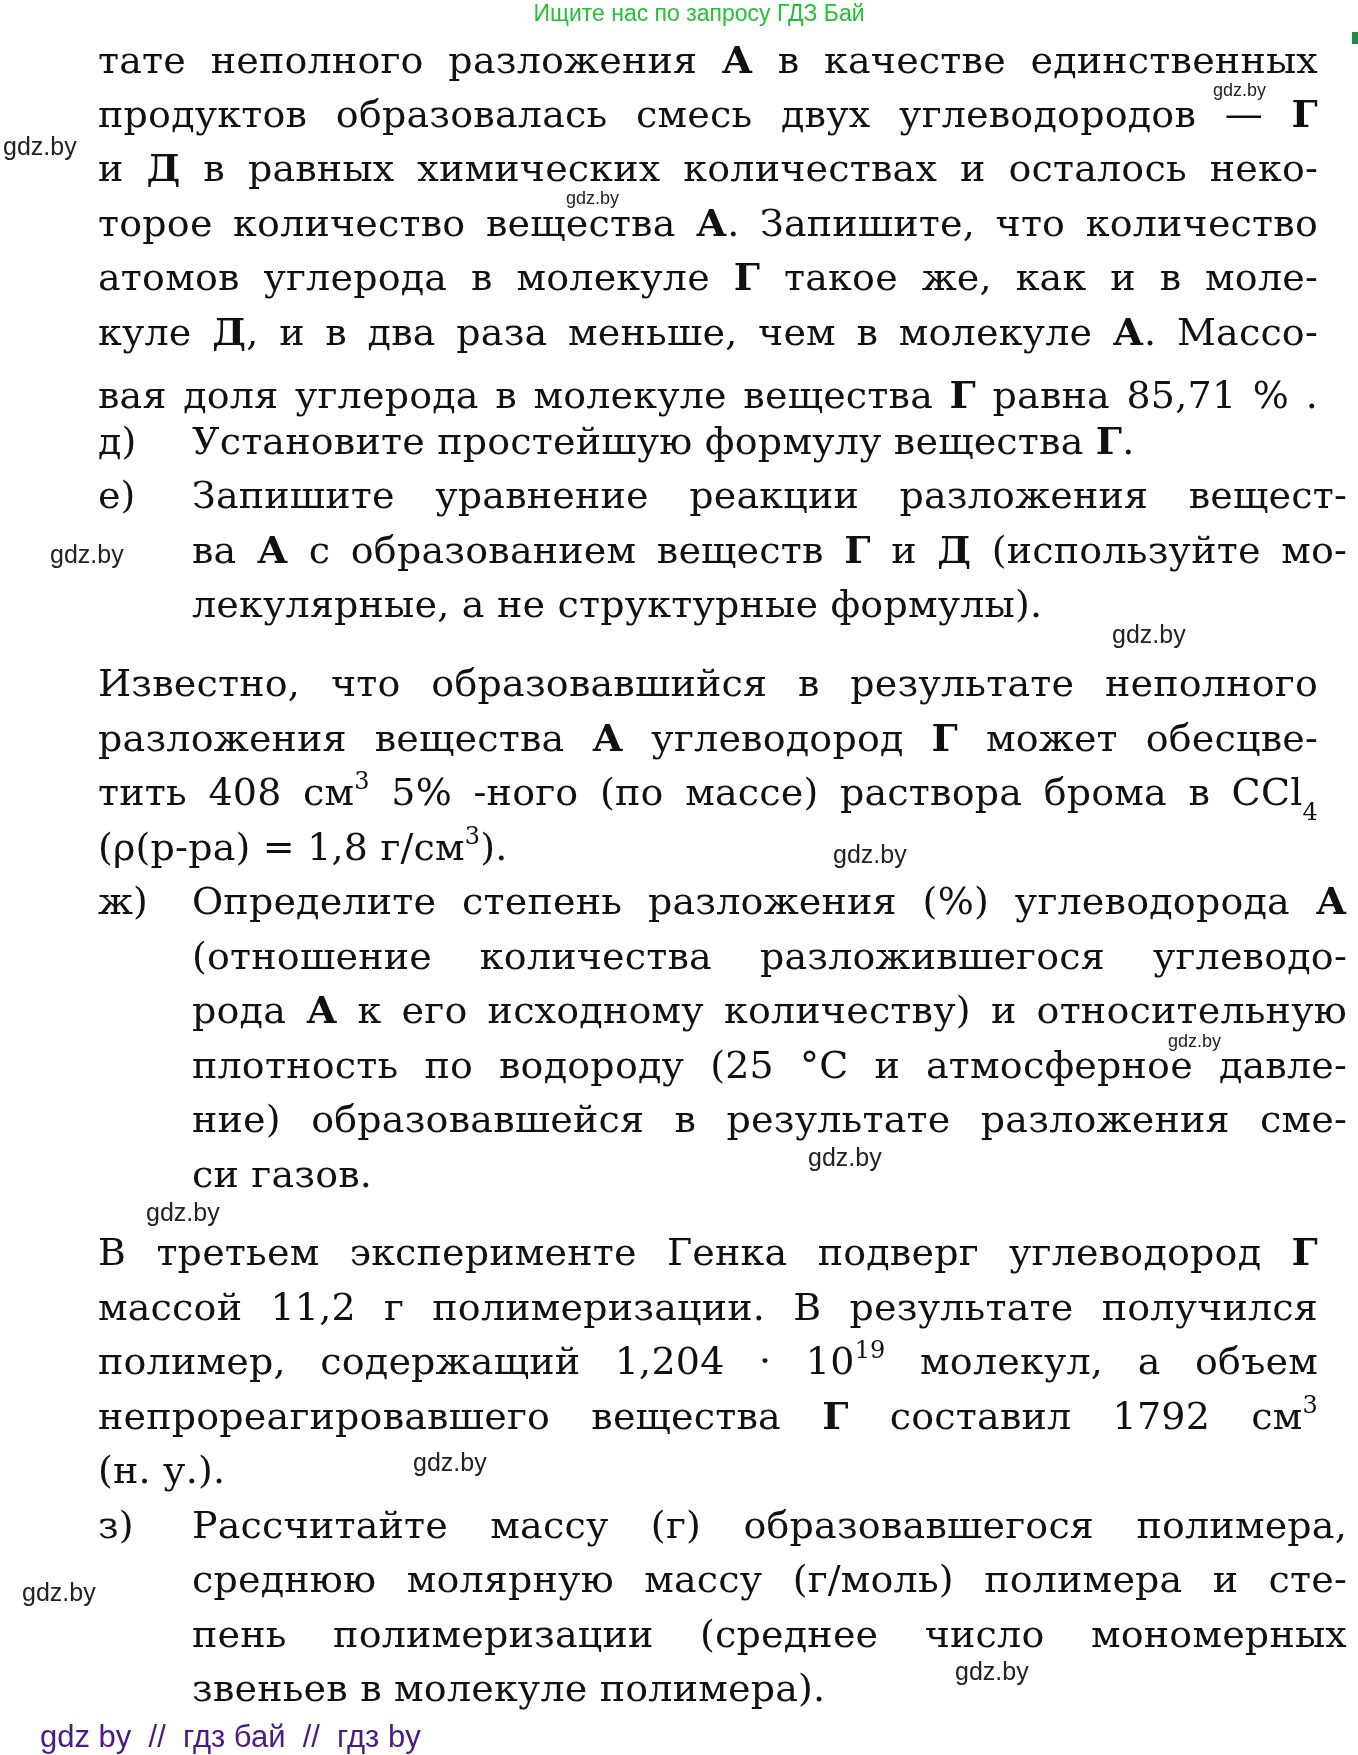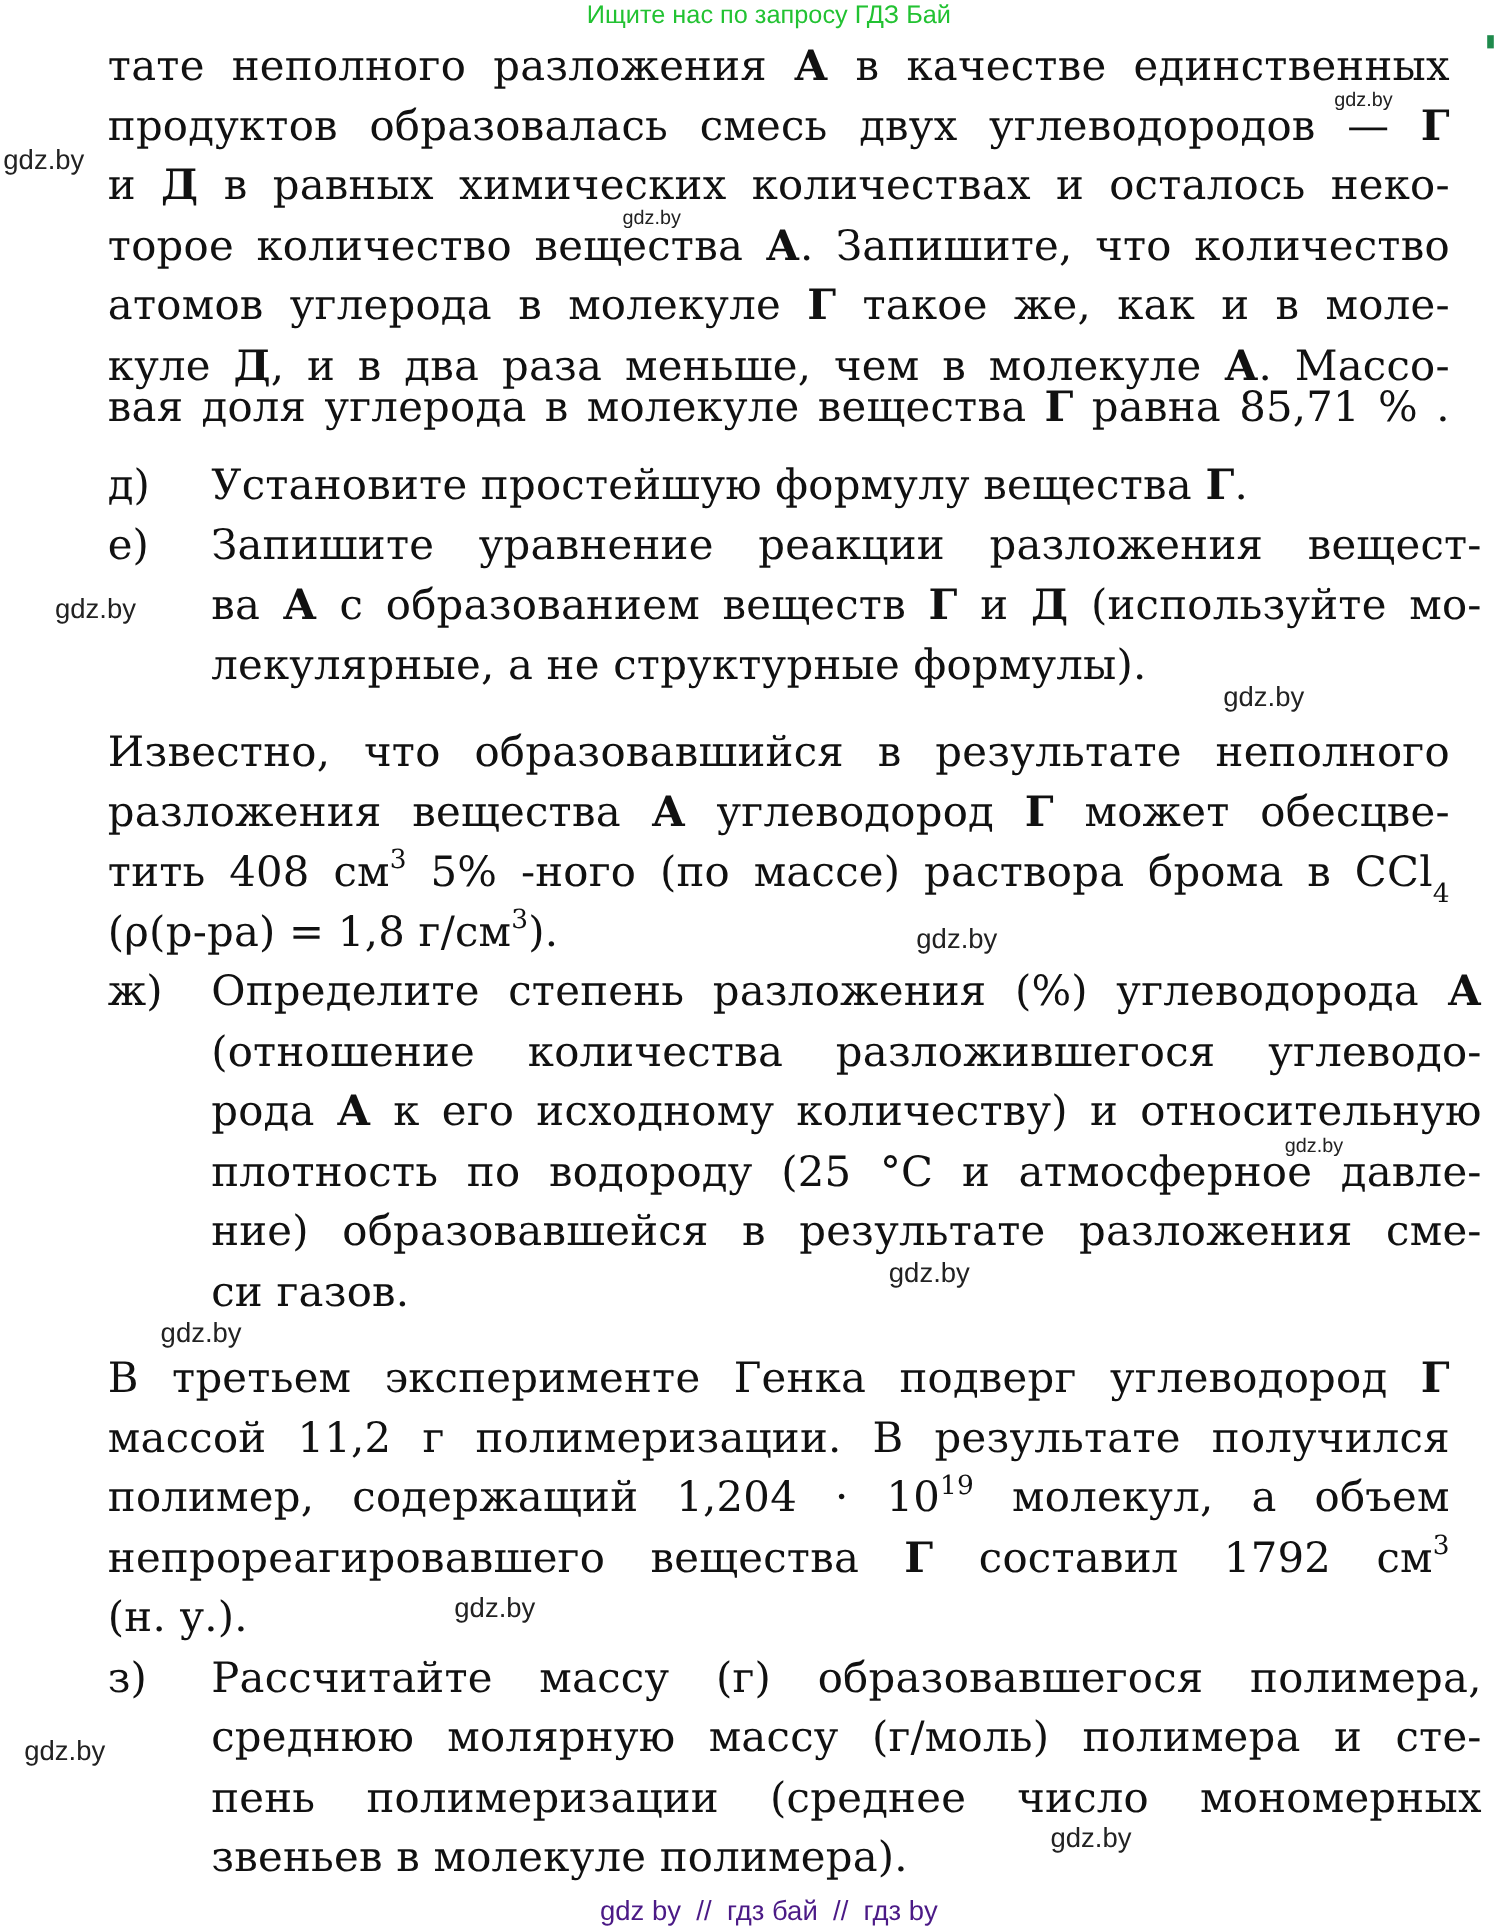--- a/index.html
+++ b/index.html
@@ -2,22 +2,22 @@
 <html><head>
 <meta charset="utf-8">
 <style>
   html, body { margin:0; padding:0; background:#ffffff; }
   body { width:1358px; height:1755px; position:relative; overflow:hidden;
          font-family:"DejaVu Serif","Liberation Serif",serif; color:#111; }
   .hdr { position:absolute; top:0; left:0; width:1358px; text-align:center;
          font-family:"Liberation Sans",sans-serif; font-size:23px; color:#22c232;
          line-height:27px; padding-left:40px; box-sizing:border-box; }
   .corner { position:absolute; top:32px; left:1352px; width:6px; height:12px; background:#1f8a4c; }
-  .ftr { position:absolute; top:1722px; left:0; width:1358px; text-align:center;
-         font-family:"Liberation Sans",sans-serif; font-size:25px; color:#4b1a86;
+  .ftr { position:absolute; top:1722px; left:0; width:1358px; 
+         font-family:"Liberation Sans",sans-serif; font-size:31px; color:#4b1a86;
          line-height:30px; padding-left:40px; box-sizing:border-box; white-space:pre; }
   .ln { position:absolute; left:98px; width:1220px; font-size:38px; line-height:44px;
         white-space:nowrap; text-align:justify; text-align-last:justify; letter-spacing:0.2px; }
   .ln.ind { left:168px; width:1155px;margin-left:24px; }
   .ln.last { text-align-last:left; }
   .lbl { position:absolute; left:98px; font-size:38px; line-height:44px; white-space:nowrap; }
   b { font-weight:bold; }
   sup { font-size:24px; line-height:0; vertical-align:super; position:relative; top:-2px; }
   sub { font-size:24px; line-height:0; vertical-align:sub; position:relative; top:6px; }
   .wm { position:absolute; font-family:Liberation Sans, sans-serif; color:#222; white-space:nowrap; }
@@ -29,21 +29,21 @@
 
 <div class="hdr">Ищите нас по запросу ГДЗ Бай</div>
 <div class="corner"></div>
 
 <div class="ln" style="top:38px"><span>тате неполного разложения </span><b>А</b><span> в качестве единственных</span></div>
 <div class="ln" style="top:92px"><span>продуктов образовалась смесь двух углеводородов — </span><b>Г</b></div>
 <div class="ln" style="top:146px"><span>и </span><b>Д</b><span> в равных химических количествах и осталось неко-</span></div>
 <div class="ln" style="top:201px"><span>торое количество вещества </span><b>А</b><span>. Запишите, что количество</span></div>
 <div class="ln" style="top:255px"><span>атомов углерода в молекуле </span><b>Г</b><span> такое же, как и в моле-</span></div>
 <div class="ln" style="top:310px"><span>куле </span><b>Д</b><span>, и в два раза меньше, чем в молекуле </span><b>А</b><span>. Массо-</span></div>
-<div class="ln" style="top:348px"><span>вая доля углерода в молекуле вещества </span><b>Г</b><span> равна 85,71 % .</span></div>
+<div class="ln" style="top:373px"><span>вая доля углерода в молекуле вещества </span><b>Г</b><span> равна 85,71 % .</span></div>
 
 <div class="lbl" style="top:419px">д)</div>
 <div class="ln ind last" style="top:419px"><span>Установите простейшую формулу вещества </span><b>Г</b><span>.</span></div>
 
 <div class="lbl" style="top:473px">е)</div>
 <div class="ln ind" style="top:473px">Запишите уравнение реакции разложения вещест-</div>
 <div class="ln ind" style="top:528px"><span>ва </span><b>А</b><span> с образованием веществ </span><b>Г</b><span> и </span><b>Д</b><span> (используйте мо-</span></div>
 <div class="ln ind last" style="top:582px">лекулярные, а не структурные формулы).</div>
 
 <div class="ln" style="top:661px">Известно, что образовавшийся в результате неполного</div>

